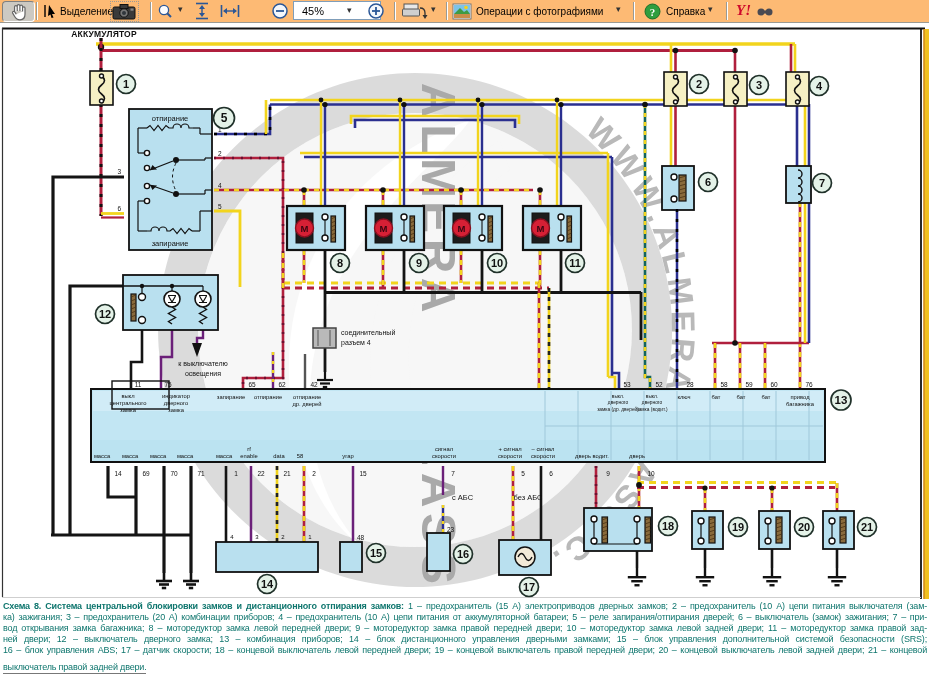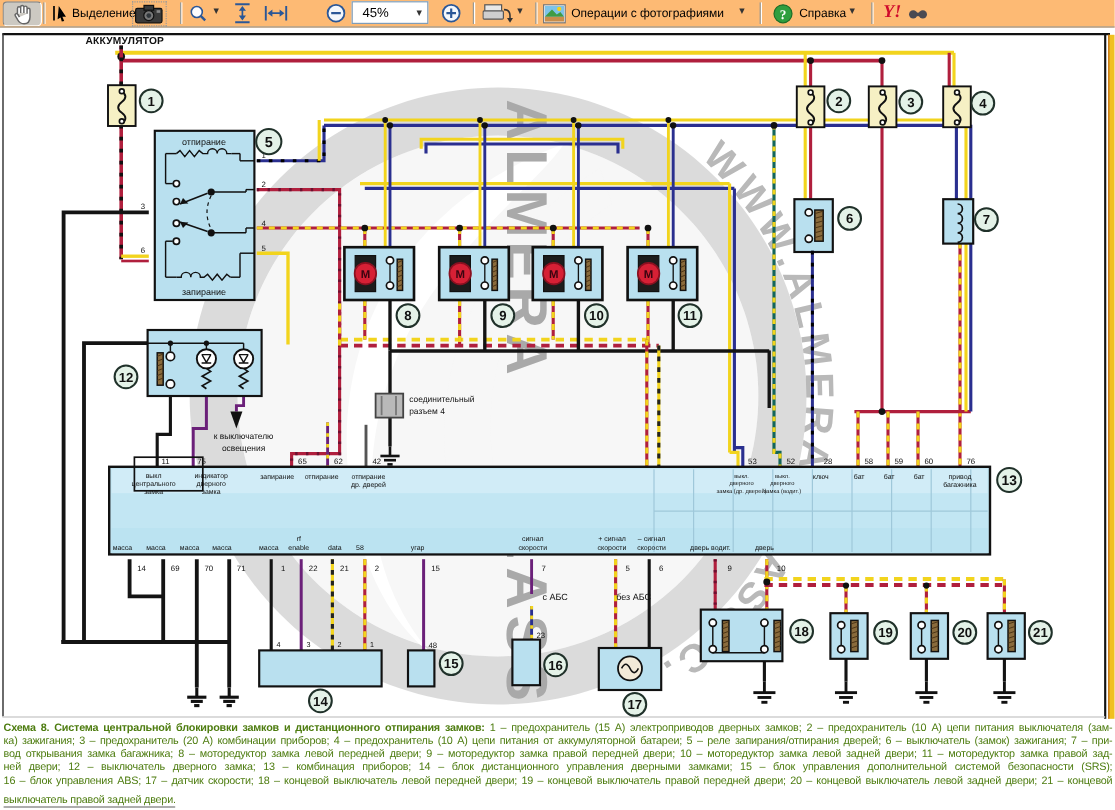--- a/index.html
+++ b/index.html
@@ -4,22 +4,22 @@
 html,body{margin:0;padding:0;background:#fff;width:929px;height:675px;overflow:hidden}
 *{box-sizing:border-box}
 body{font-family:"Liberation Sans",sans-serif;position:relative}
 #toolbar{position:absolute;left:0;top:0;width:929px;height:23px;background:#fdba74;border-bottom:1px solid #9a9a94}
 .tbl{position:absolute;top:6px;font-size:10px;color:#000}
 .darr{position:absolute;top:4px;font-size:9px;color:#333}
 .tbtn{position:absolute;top:1px;height:21px;text-align:center}
 .tbtn.pressed{border:1px solid;border-color:#808080 #fff #fff #808080;background:#ccc9c2}
 .tbtn.dashed{border:1px dotted #999}
 .sep{position:absolute;top:2px;width:2px;height:18px;border-left:1px solid #9a9a94;border-right:1px solid #fff}
-#zoombox{position:absolute;left:293px;top:1px;width:64px;height:19px;background:#fff;border:1px solid #7f9db9;font-size:11px;padding:3px 0 0 8px}
-#caption{position:absolute;left:3px;top:601px;width:924px;color:#4d7c0f}
+#zoombox{position:absolute;left:293px;top:1px;width:88px;height:19px;background:#fff;border:1px solid #7f9db9;font-size:11px;padding:3px 0 0 8px}
+#caption{position:absolute;left:3px;top:601px;width:924px;color:#0f766e}
 .cl{font-size:9px;line-height:10.9px;letter-spacing:-0.18px;text-align:justify;text-align-last:justify;white-space:nowrap}
 .cl:last-child{text-align:right;border-bottom:1px solid #777;display:inline-block;padding-bottom:1px}
 </style></head>
 <body>
 
 <div id="toolbar">
  <div class="tbtn pressed" style="left:2px;width:33px;border-radius:4px"><svg width="22" height="20" viewBox="0 0 18 18" style="margin:0">
         <path d="M5 9 V4.5 a1.2 1.2 0 0 1 2.4 0 V8 M7.4 7.5 V3.5 a1.2 1.2 0 0 1 2.4 0 V8 M9.8 7.5 V4 a1.2 1.2 0 0 1 2.4 0 V8.5 M12.2 8.5 V5.5 a1.1 1.1 0 0 1 2.2 0 V11 c0 3-1.5 5-4.5 5 c-2.5 0-3.6-.8-4.8-3 L3.3 10 a1.1 1.1 0 0 1 1.9-1.1 L6.5 11" fill="#ffffff" stroke="#666" stroke-width="1.1"></path>
       </svg></div>
  <div class="sep" style="left:36px"></div>

